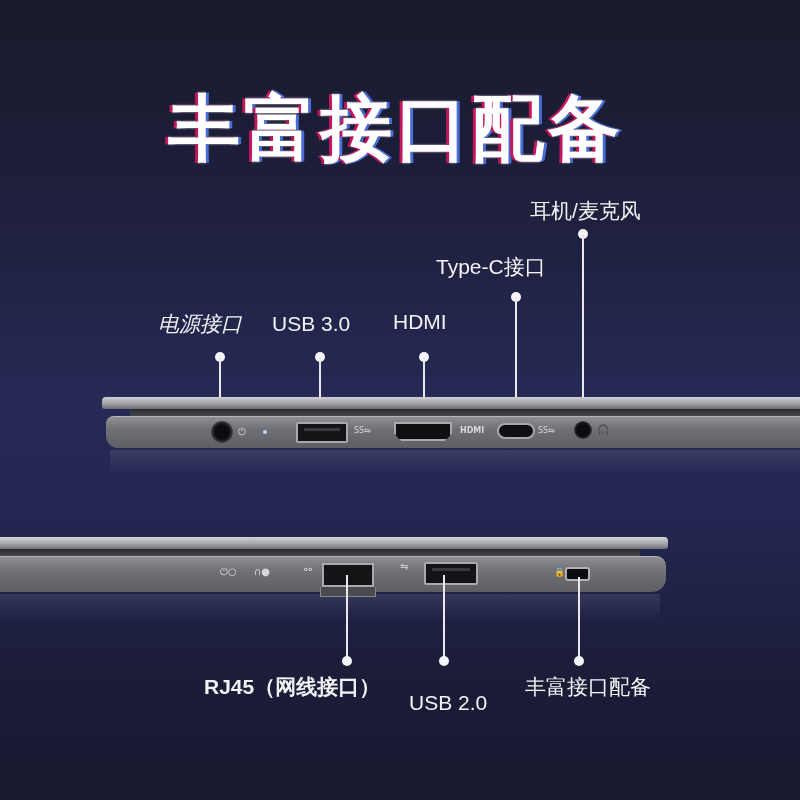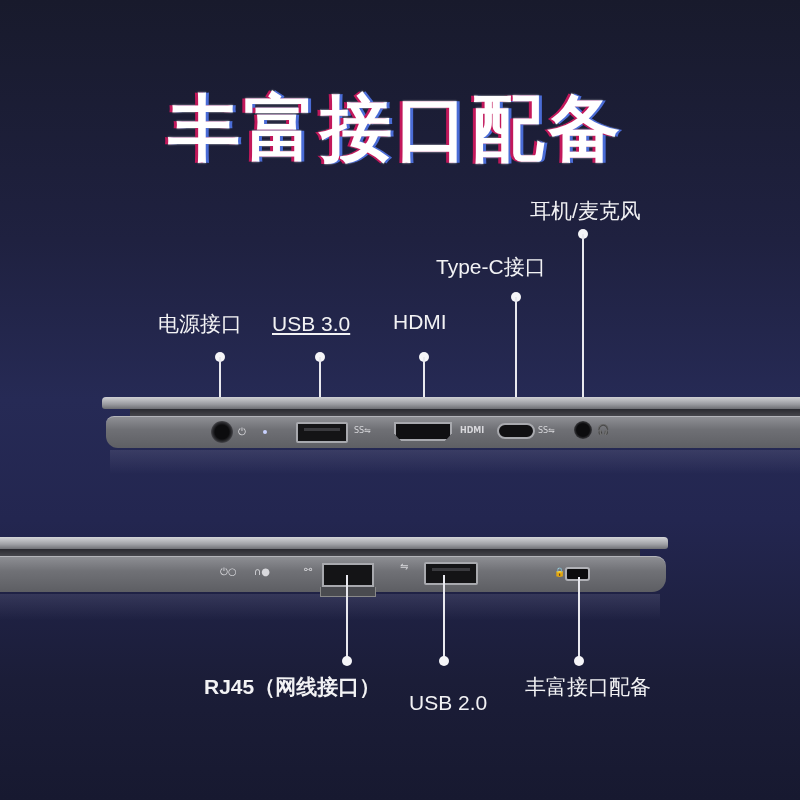--- a/index.html
+++ b/index.html
@@ -87,22 +87,22 @@
 
   .glyph { position: absolute; font-size: 10px; color: #d8d8dc; line-height: 1;
     font-family: "DejaVu Sans", sans-serif; }
   .led { position: absolute; width: 4px; height: 4px; border-radius: 50%; background: #c9d2ff; }
 </style>
 </head>
 <body>
 
 <div class="title">丰富接口配备</div>
 
-<div class="label" style="left:158px; top:313px;">电源接口</div>
-<div class="label" style="left:272px; top:313px;text-decoration:underline;">USB 3.0</div>
+<div class="label" style="left:158px; top:313px;font-style:italic;">电源接口</div>
+<div class="label" style="left:272px; top:313px;">USB 3.0</div>
 <div class="label" style="left:393px; top:311px;">HDMI</div>
 <div class="label" style="left:436px; top:256px;">Type-C接口</div>
 <div class="label" style="left:530px; top:200px;">耳机/麦克风</div>
 
 <div class="dot" style="left:215px; top:352px;"></div>
 <div class="vline" style="left:219px; top:357px; height:74px;"></div>
 
 <div class="dot" style="left:315px; top:352px;"></div>
 <div class="vline" style="left:319px; top:357px; height:70px;"></div>
 

